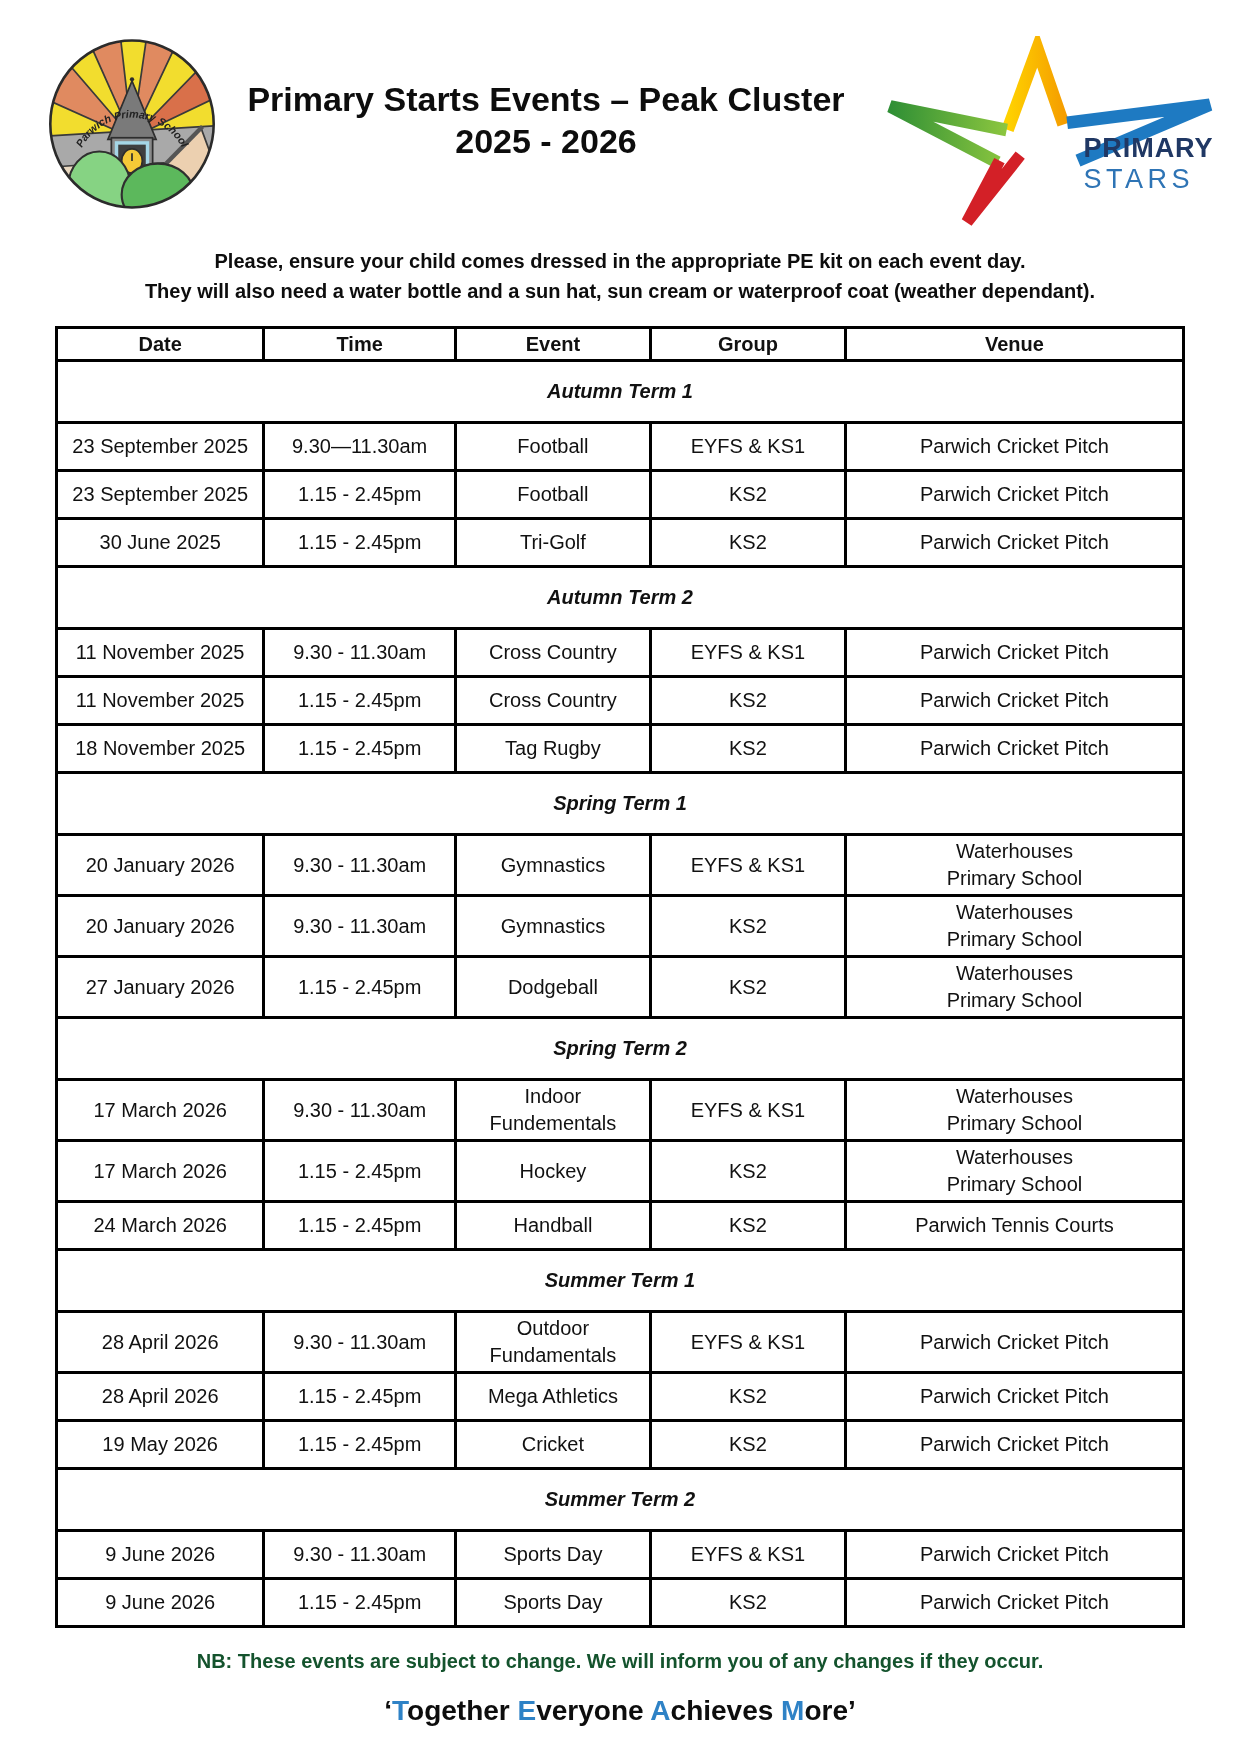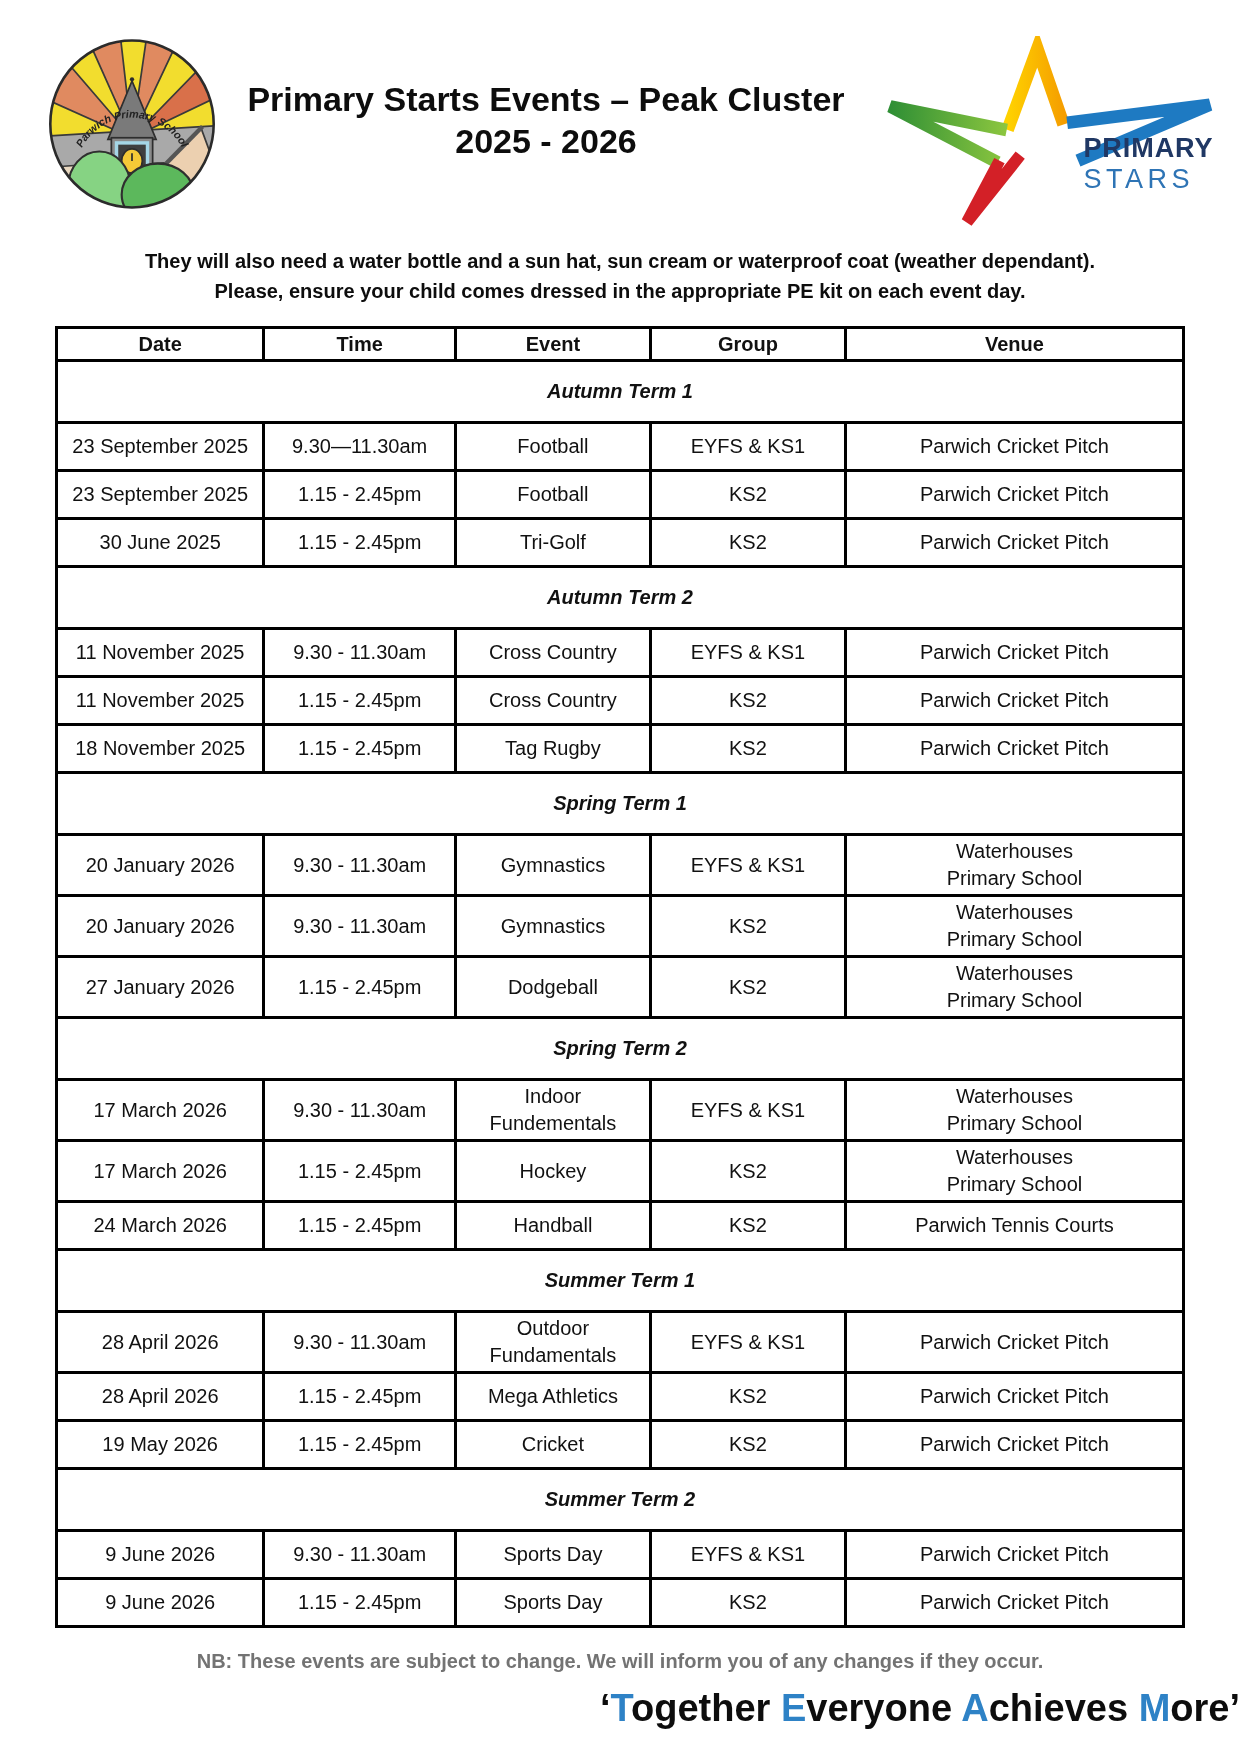--- a/index.html
+++ b/index.html
@@ -18,22 +18,22 @@
   .notice p { font-size:20px; font-weight:bold; line-height:30px; color:#0d0d0d; }
 
   
   table.events { border-collapse:collapse; width:1130px; margin:20px auto 0 auto; border:3px solid #701a75; table-layout:fixed; }
   table.events th, table.events td { border:3px solid #000; text-align:center; vertical-align:middle; }
   table.events th { font-size:20px; font-weight:bold; height:33px; padding:2px 4px; }
   td.section-cell { font-size:20px; font-weight:bold; height:33px; padding:18px 4px;font-style:italic; }
   td.data-cell { font-size:20px; font-weight:normal; height:48px; padding:2px 6px; line-height:27px; white-space:pre-line; }
 
   
-  .nb { text-align:center; font-size:20px; font-weight:bold; margin-top:22px; color:#737373; }
-  .motto { text-align:right; font-size:38px; font-weight:bold; margin-top:14px; color:#0d0d0d; }
+  .nb { text-align:center; font-size:20px; font-weight:bold; margin-top:22px; color:#14532d; }
+  .motto { text-align:center; font-size:28px; font-weight:bold; margin-top:22px; color:#0d0d0d; }
   .motto .blue { color:#2e82c6; }
 </style>
 </head>
 <body>
 
 <div class="page">
 
   <div class="header">
 
     <svg class="crest" viewBox="0 0 200 200" aria-hidden="true">
@@ -89,22 +89,22 @@
       <path d="M148,98 L181,8 L210,92" fill="none" stroke="url(#psYellow)" stroke-width="14"></path>
       <path d="M214,90 L372,70 L226,132" fill="none" stroke="#1e7ac2" stroke-width="14"></path>
       <path d="M147,98 L18,72 L137,134" fill="none" stroke="url(#psGreen)" stroke-width="14"></path>
       <path d="M139,132 L103,200 L162,126" fill="none" stroke="#d32027" stroke-width="13"></path>
       <text x="232" y="128" font-size="30" font-weight="bold" fill="#203864" letter-spacing="1" font-family="Liberation Sans, sans-serif">PRIMARY</text>
       <text x="232" y="162" font-size="30" font-weight="normal" fill="#2e74b5" letter-spacing="5" font-family="Liberation Sans, sans-serif">STARS</text>
     </svg>
   </div>
 
   <div class="notice">
+    <p>Please, ensure your child comes dressed in the appropriate PE kit on each event day.</p>
     <p>They will also need a water bottle and a sun hat, sun cream or waterproof coat (weather dependant).</p>
-    <p>Please, ensure your child comes dressed in the appropriate PE kit on each event day.</p>
   </div>
 
   <table class="events">
     <colgroup>
       <col style="width:18.4%">
         <col style="width:17%">
         <col style="width:17.3%">
         <col style="width:17.3%">
         <col style="width:30%">
     </colgroup>

